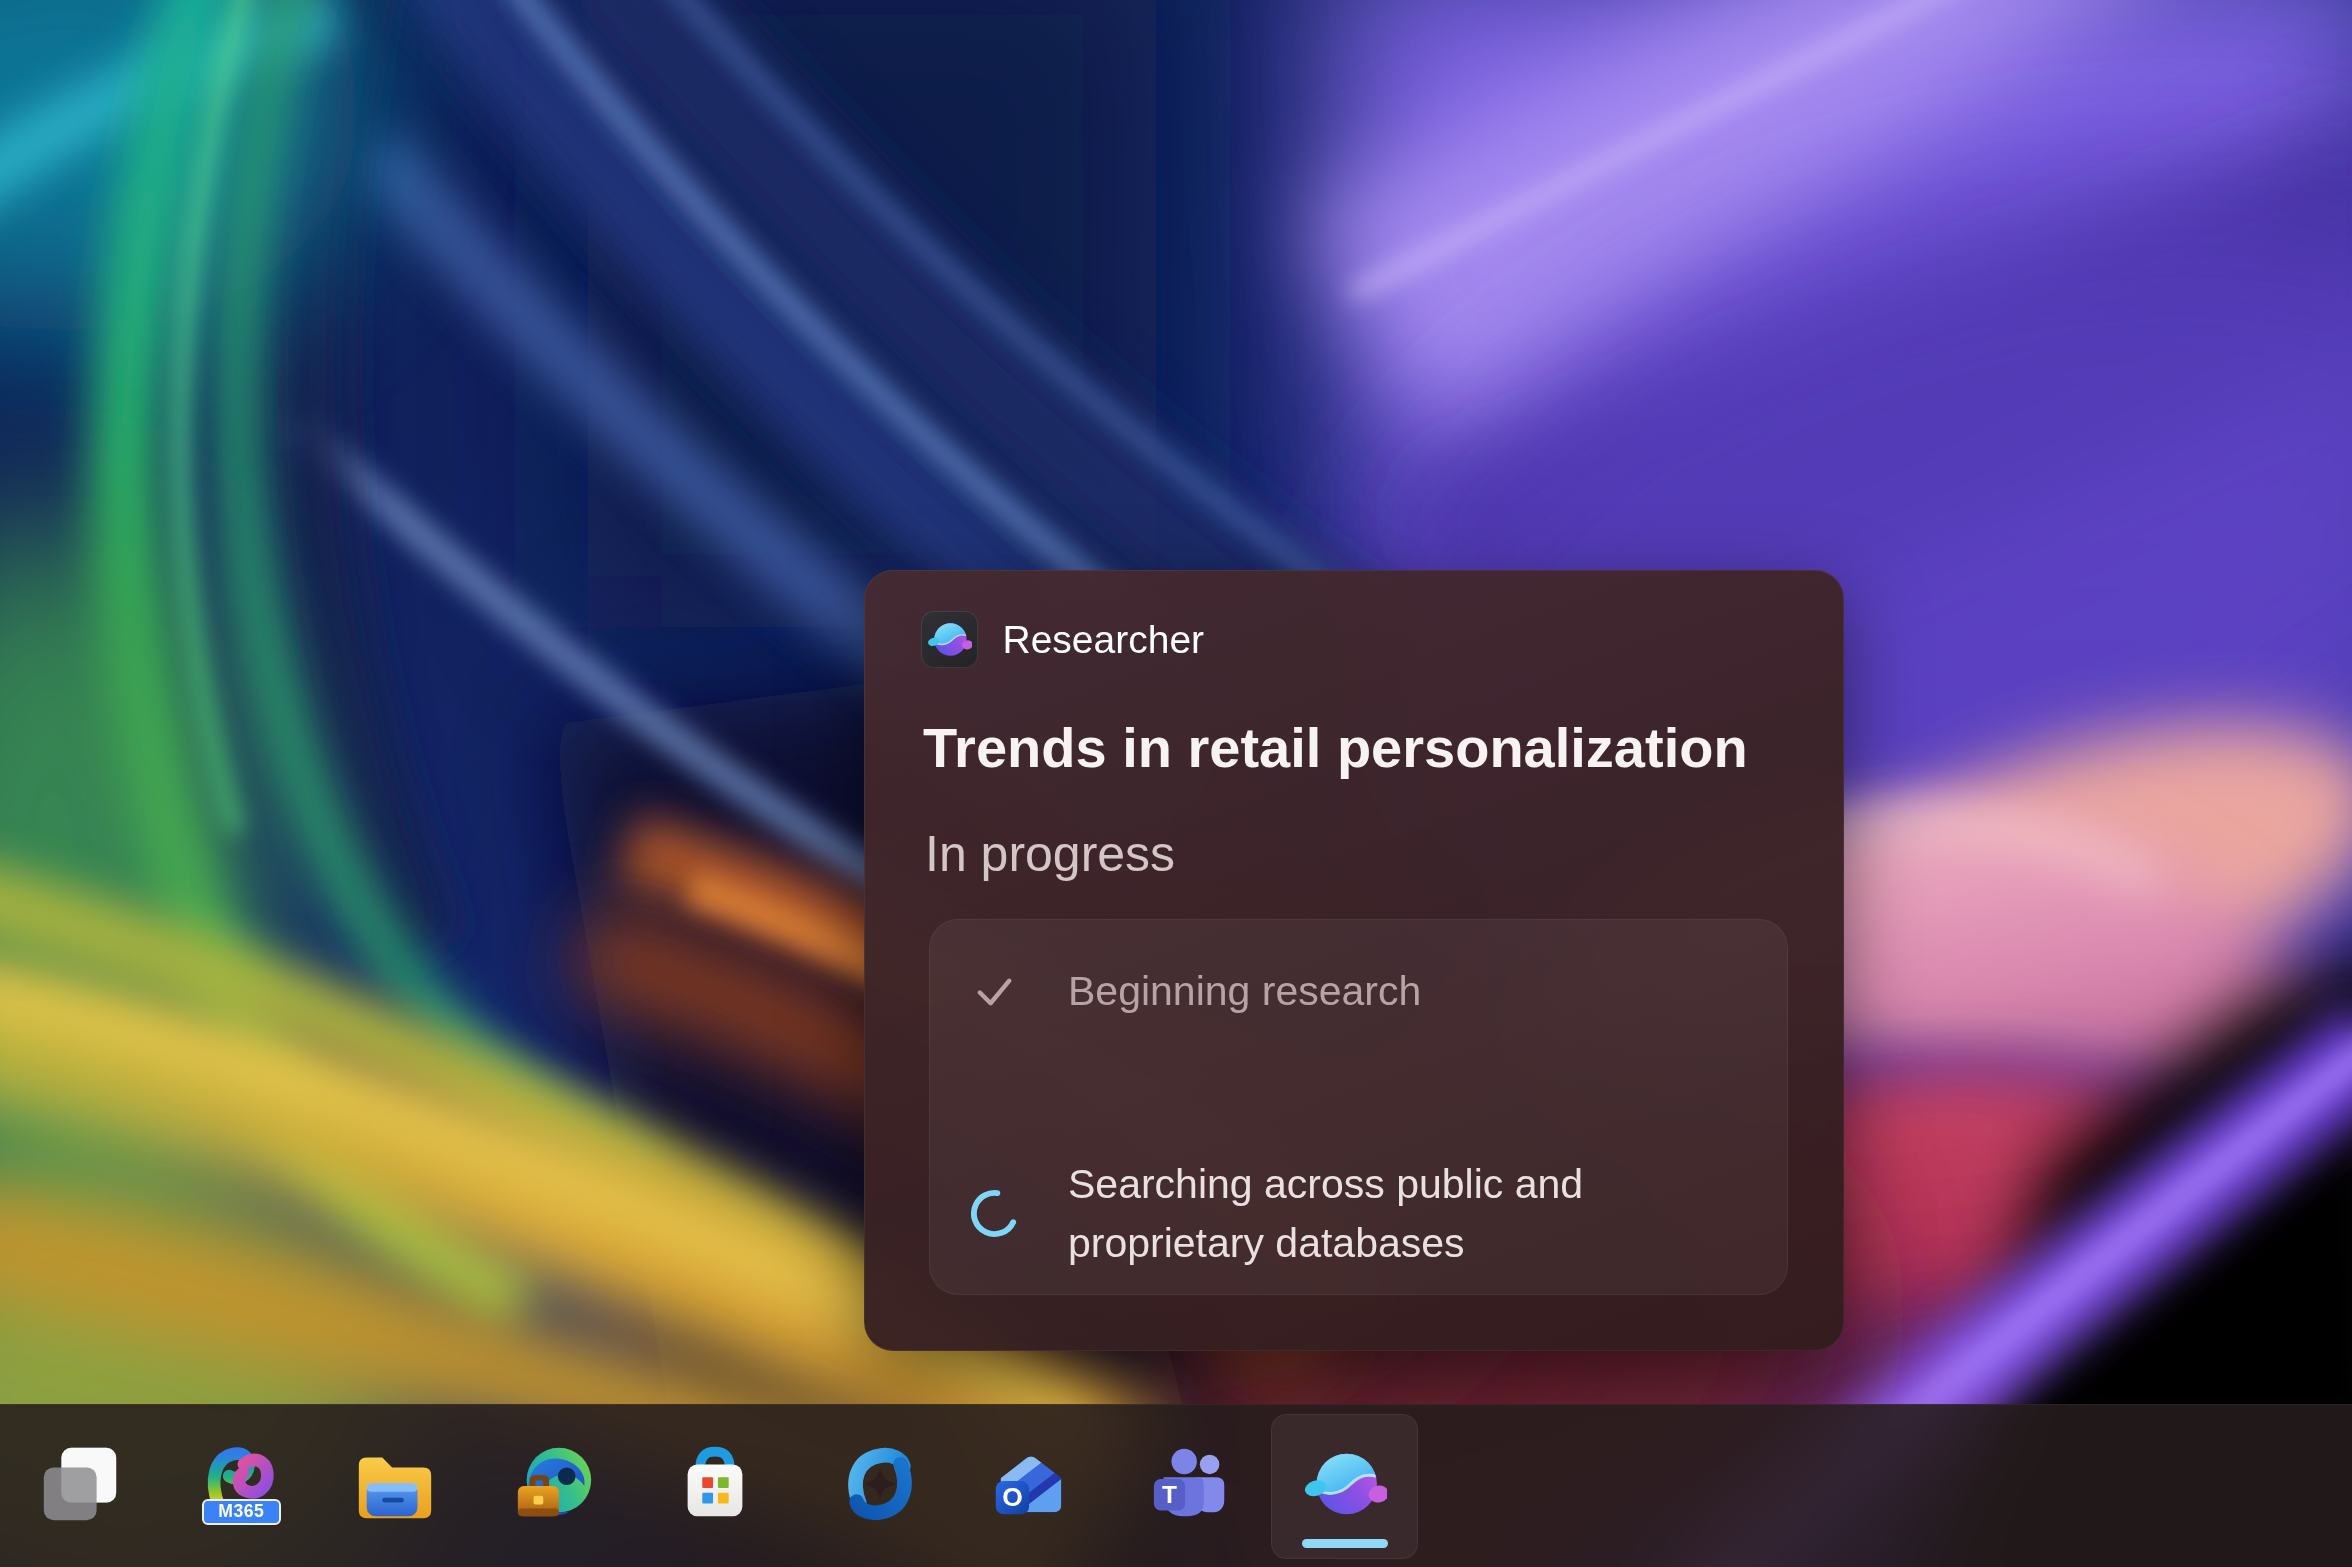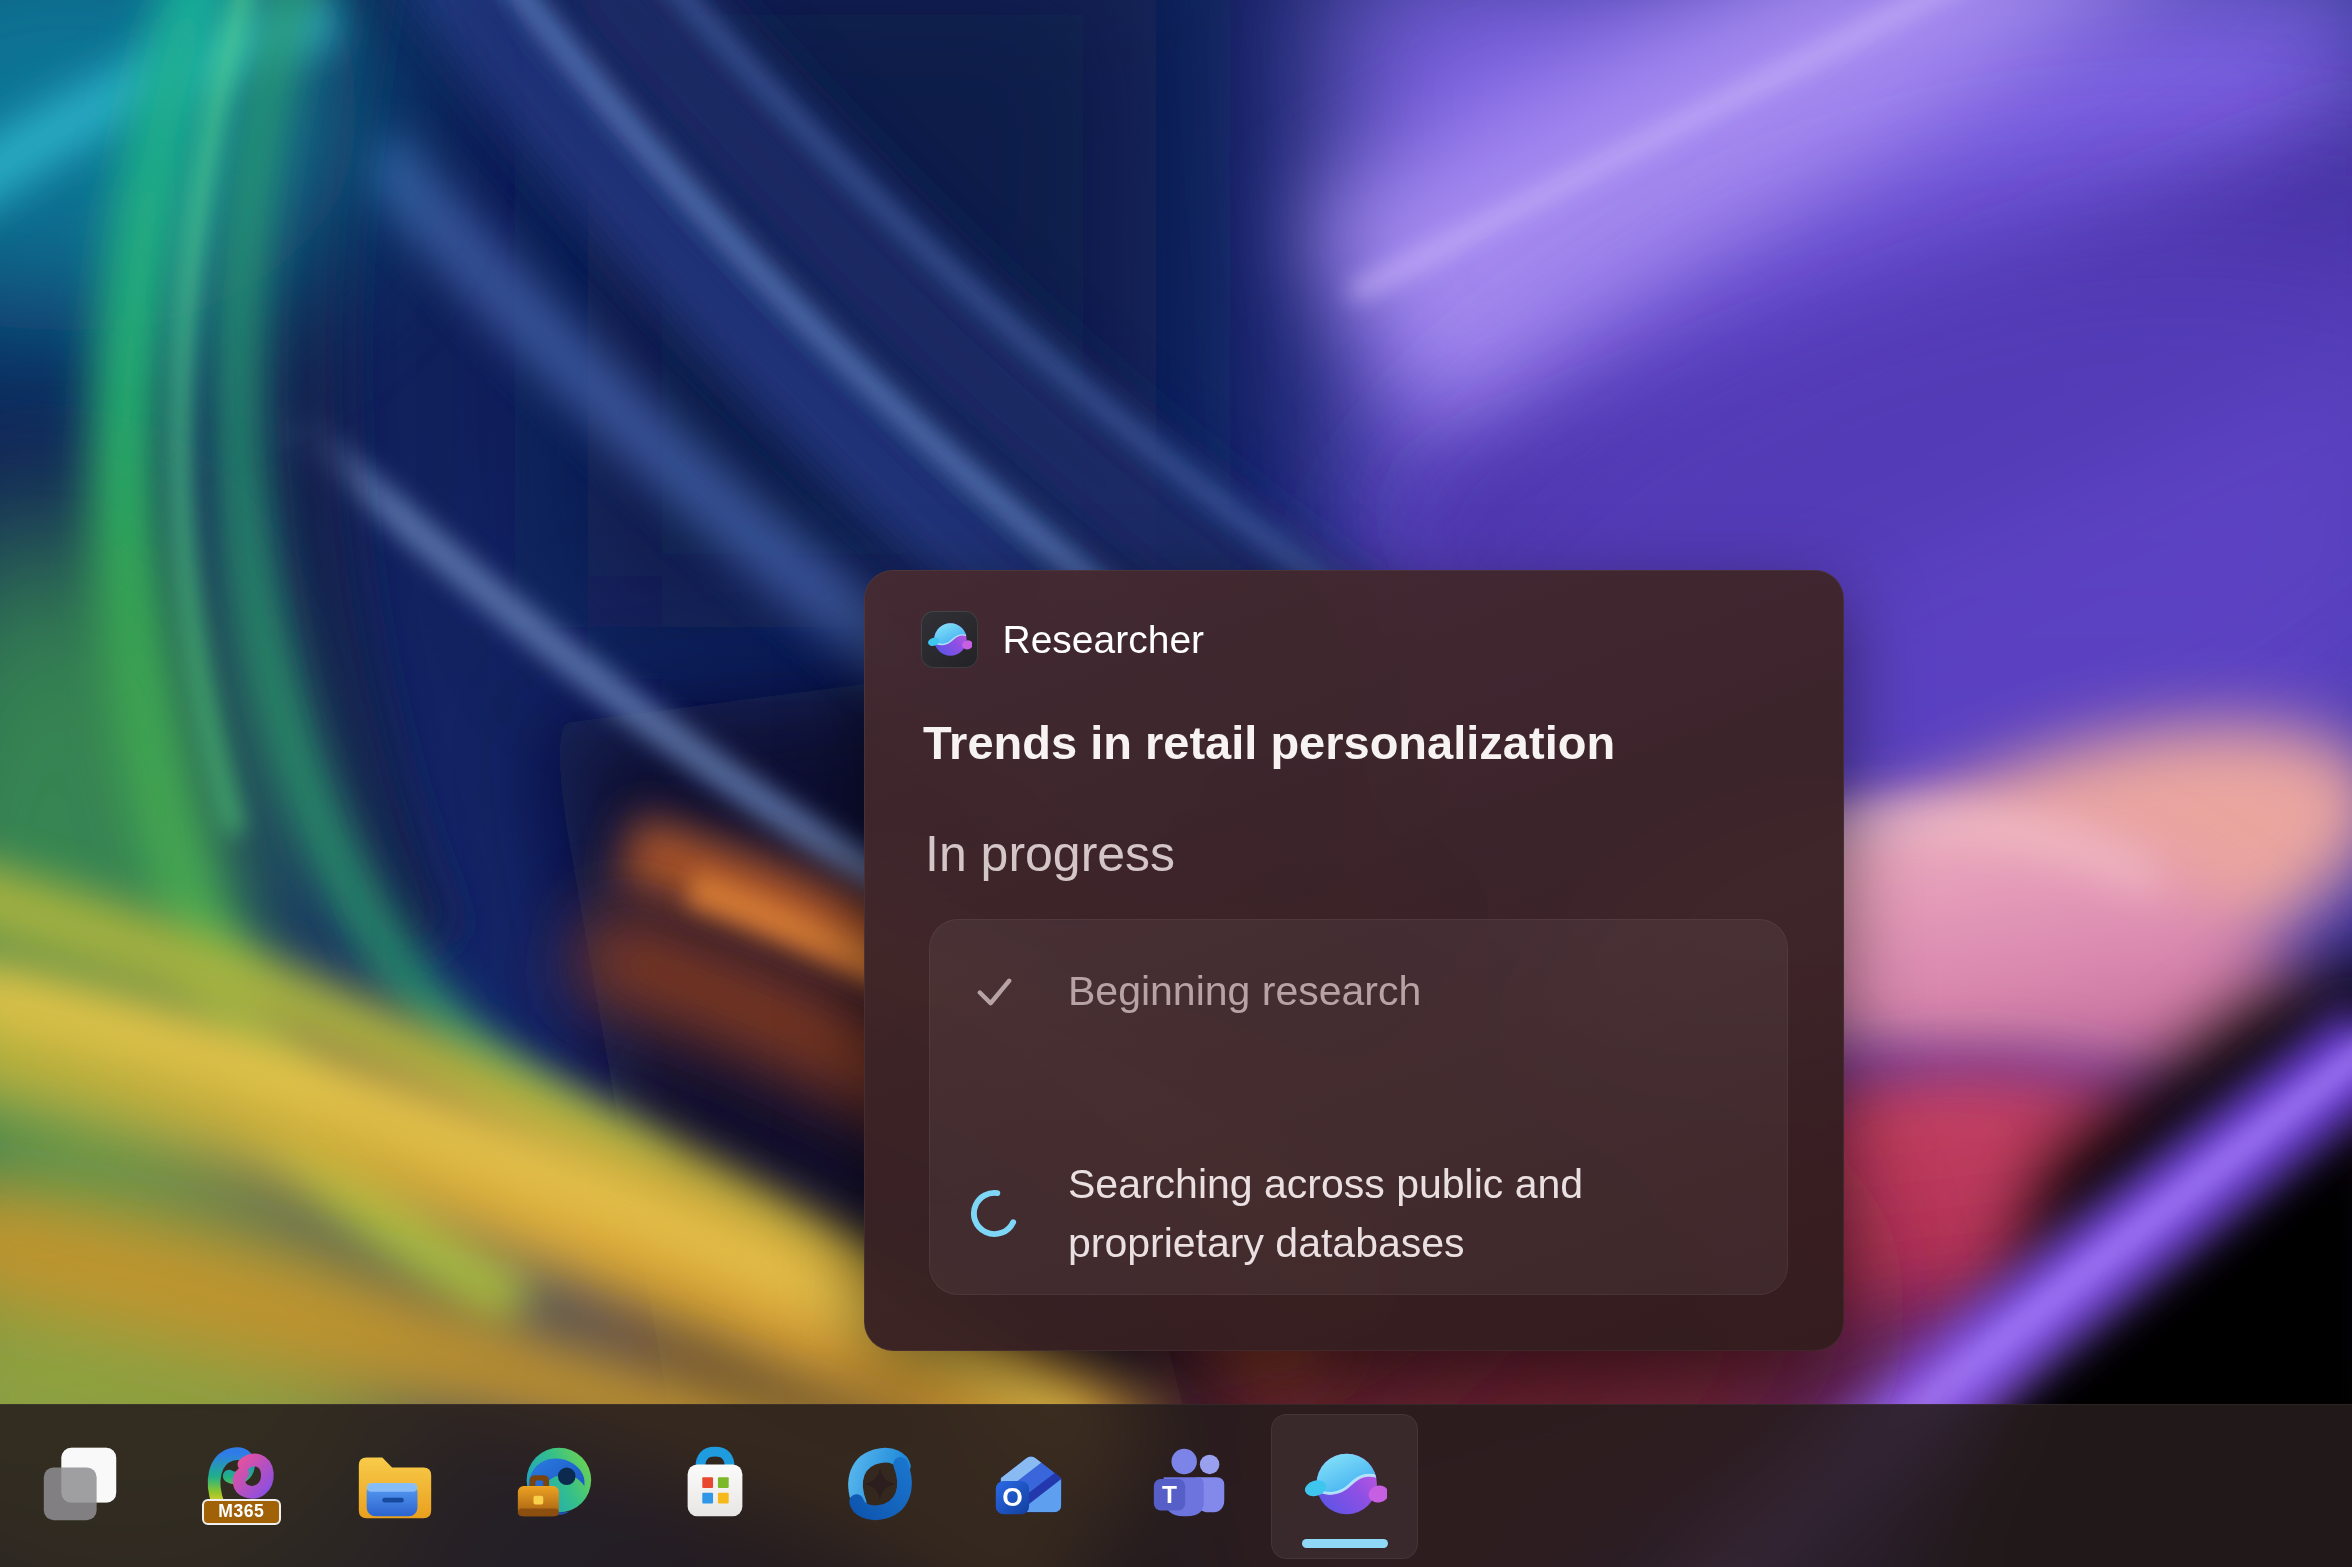--- a/index.html
+++ b/index.html
@@ -11,21 +11,21 @@
   .card{position:absolute;left:864px;top:570px;width:980px;height:781px;border-radius:29px;
         background:linear-gradient(160deg, rgba(70,42,48,0.95) 0%, rgba(59,35,38,0.97) 45%, rgba(50,28,30,0.97) 100%);
         box-shadow:0 27.4px 78px rgba(0,0,0,0.5), inset 0 0 0 1px rgba(255,255,255,0.05);
         backdrop-filter:blur(39px);}
   .card-header{position:absolute;left:57px;top:41px;display:flex;align-items:center;gap:24.5px;}
   .app-tile{width:57px;height:57px;border-radius:12.7px;flex:none;
             background:linear-gradient(145deg,#303036,#232327);
             box-shadow:inset 0 0 0 1px rgba(255,255,255,0.10);
             display:flex;align-items:center;justify-content:center;}
   .app-name{font-size:39px;color:#ffffff;}
-  .card-title{position:absolute;left:59px;top:145px;font-size:47px;font-weight:bold;color:#f8f3f3;text-align:center;}
+  .card-title{position:absolute;left:59px;top:145px;font-size:56px;font-weight:bold;color:#f8f3f3;text-align:center;}
   .card-status{position:absolute;left:61px;top:255px;font-size:50px;font-weight:400;color:#d4c5c7;}
   .panel{position:absolute;left:65px;top:349px;width:859px;height:376px;border-radius:29px;
          background:rgba(255,255,255,0.05);
          box-shadow:inset 0 0 0 1px rgba(255,255,255,0.055);}
   .row{position:absolute;left:39px;display:flex;align-items:center;gap:47px;}
   .row .ic{width:53px;height:53px;flex:none;display:flex;align-items:center;justify-content:center;}
   .row1{top:41px;height:63px;}
   .row2{top:145px;height:63px;}
   .row3{top:233px;height:123px;align-items:center;}
   .step-label{font-size:41px;line-height:59px;color:#b7a3a5;white-space:nowrap;}
@@ -37,21 +37,21 @@
            box-shadow:inset 0 1px 0 rgba(255,255,255,0.05);
            backdrop-filter:blur(29px);}
   .tb{position:absolute;top:36px;width:88px;height:88px;padding:0;border:none;background:transparent;cursor:pointer;}
   .tb svg{display:block;}
   .active-bg{position:absolute;left:1271px;top:9.8px;width:147px;height:145px;border-radius:15.7px;
              background:rgba(255,255,255,0.06);
              box-shadow:inset 0 0 0 1px rgba(255,255,255,0.06);}
   .tb-researcher{display:flex;align-items:center;justify-content:center;}
   .pill{position:absolute;left:1302px;top:135px;width:86px;height:8.8px;border-radius:4.9px;background:#8fd9f7;}
   .m365-badge{position:absolute;left:8.8px;top:59px;width:79px;height:25.5px;border-radius:5.9px;
-              background:#a16207;border:2px solid #efefef;box-sizing:border-box;
+              background:#3b82f6;border:2px solid #efefef;box-sizing:border-box;
               display:flex;align-items:center;justify-content:center;
               color:#ffffff;font-weight:bold;font-size:17.6px;letter-spacing:0.5px;}
 </style>
 </head>
 <body>
 
 <div class="screen">
 
   <svg class="wallpaper" width="2352" height="1567" viewBox="0 0 2400 1599" preserveAspectRatio="none">
     <defs>

